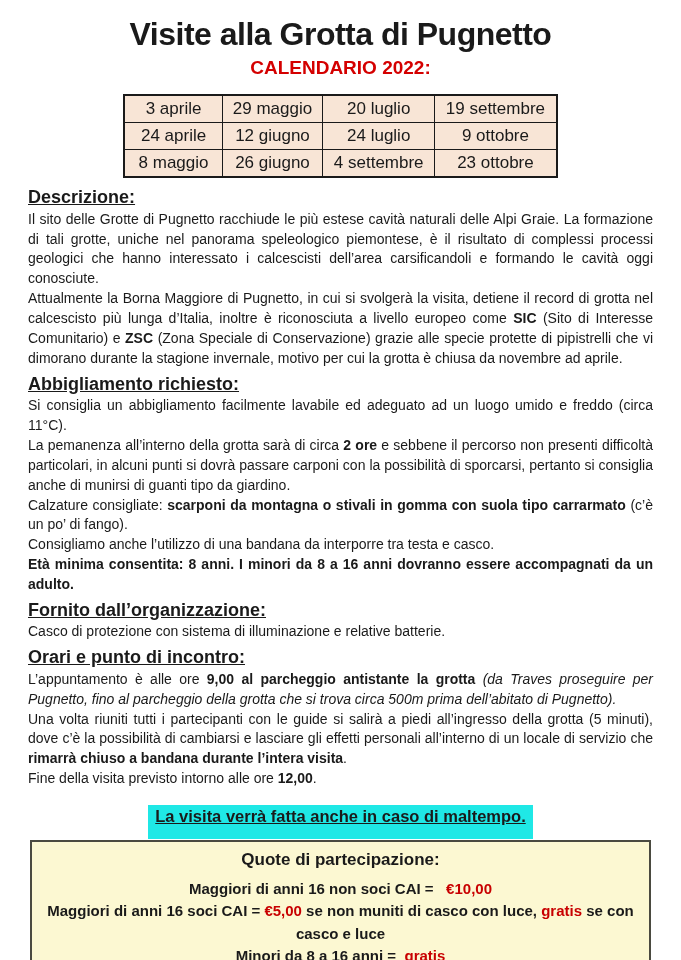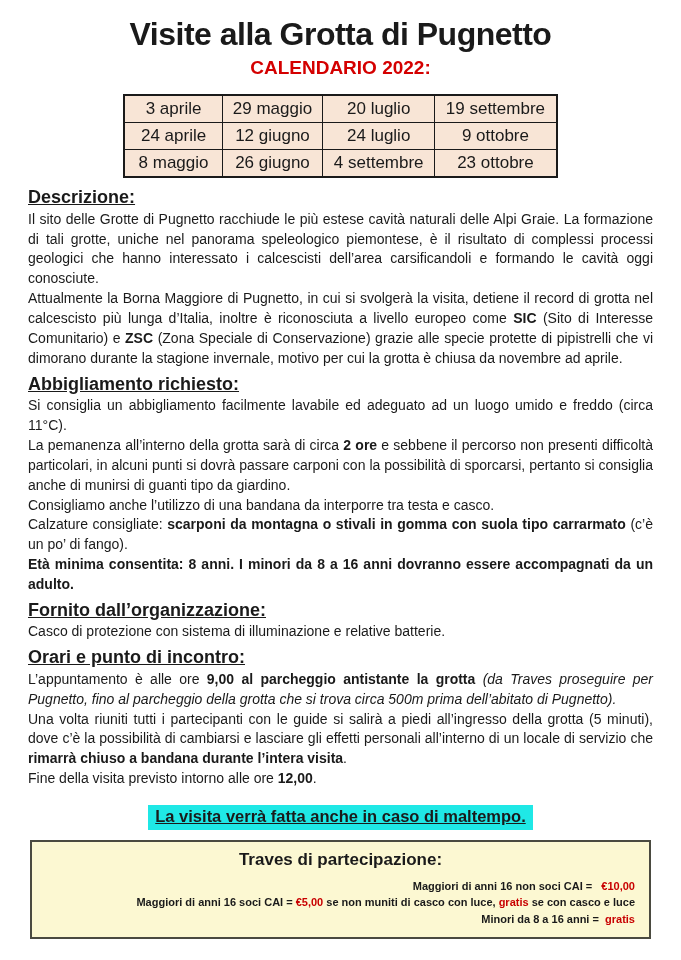--- a/index.html
+++ b/index.html
@@ -56,33 +56,33 @@
   }
   p.body{text-align:justify;}
   .b{font-weight:bold;}
   .i{font-style:italic;}
   .red{color:var(--price-red);}
 
   .cyan-line{text-align:center;margin:16px 0 12px 0;}
   .cyan-line .hl{
     background:var(--cyan-highlight);
     font-weight:800;font-size:16.5px;text-decoration:underline;
-    padding:2px 7px 5px 7px;
+    padding:2px 7px 14px 7px;
   }
 
   .quote-box{
     border:2px solid #4a4a40;
     background:var(--box-yellow);
     padding:6px 14px 10px 14px;
     margin:0 2px 14px 2px;
   }
   .quote-box .qb-title{
     text-align:center;font-weight:800;font-size:17px;margin-bottom:5px;
   }
-  .quote-box p{font-weight:bold;font-size:11px;line-height:1.5;text-align:right;}
+  .quote-box p{font-weight:bold;font-size:15px;line-height:1.5;text-align:center;}
 </style>
 </head>
 <body>
 
 <div class="page">
 
   <h1 class="title">Visite alla Grotta di Pugnetto</h1>
   <div class="subtitle">CALENDARIO 2022:</div>
 
   <table class="calendar">
@@ -111,41 +111,41 @@
   <div class="section">
     <h2 class="sec">Descrizione:</h2>
     <p class="body"><span>Il sito delle Grotte di Pugnetto racchiude le più estese cavità naturali delle Alpi Graie. La formazione di tali grotte, uniche nel panorama speleologico piemontese, è il risultato di complessi processi geologici che hanno interessato i calcescisti dell’area carsificandoli e formando le cavità oggi conosciute.</span></p>
     <p class="body"><span>Attualmente la Borna Maggiore di Pugnetto, in cui si svolgerà la visita, detiene il record di grotta nel calcescisto più lunga d’Italia, inoltre è riconosciuta a livello europeo come </span><span class="b">SIC</span><span> (Sito di Interesse Comunitario) e </span><span class="b">ZSC</span><span> (Zona Speciale di Conservazione) grazie alle specie protette di pipistrelli che vi dimorano durante la stagione invernale, motivo per cui la grotta è chiusa da novembre ad aprile.</span></p>
   </div>
 
   <div class="section">
     <h2 class="sec">Abbigliamento richiesto:</h2>
     <p class="body"><span>Si consiglia un abbigliamento facilmente lavabile ed adeguato ad un luogo umido e freddo (circa 11°C).</span></p>
     <p class="body"><span>La pemanenza all’interno della grotta sarà di circa </span><span class="b">2 ore</span><span> e sebbene il percorso non presenti difficoltà particolari, in alcuni punti si dovrà passare carponi con la possibilità di sporcarsi, pertanto si consiglia anche di munirsi di guanti tipo da giardino.</span></p>
+    <p class="body"><span>Calzature consigliate: </span><span class="b">scarponi da montagna o stivali in gomma con suola tipo carrarmato</span><span> (c’è un po’ di fango).</span></p>
     <p class="body"><span>Consigliamo anche l’utilizzo di una bandana da interporre tra testa e casco.</span></p>
-    <p class="body"><span>Calzature consigliate: </span><span class="b">scarponi da montagna o stivali in gomma con suola tipo carrarmato</span><span> (c’è un po’ di fango).</span></p>
     <p class="body"><span class="b">Età minima consentita: 8 anni. I minori da 8 a 16 anni dovranno essere accompagnati da un adulto.</span></p>
   </div>
 
   <div class="section">
     <h2 class="sec">Fornito dall’organizzazione:</h2>
     <p class="body"><span>Casco di protezione con sistema di illuminazione e relative batterie.</span></p>
   </div>
 
   <div class="section">
     <h2 class="sec">Orari e punto di incontro:</h2>
     <p class="body"><span>L’appuntamento è alle ore </span><span class="b">9,00 al parcheggio antistante la grotta</span><span> </span><span class="i">(da Traves proseguire per Pugnetto, fino al parcheggio della grotta che si trova circa 500m prima dell’abitato di Pugnetto).</span></p>
     <p class="body"><span>Una volta riuniti tutti i partecipanti con le guide si salirà a piedi all’ingresso della grotta (5 minuti), dove c’è la possibilità di cambiarsi e lasciare gli effetti personali all’interno di un locale di servizio che </span><span class="b">rimarrà chiuso a bandana durante l’intera visita</span><span>.</span></p>
     <p class="body"><span>Fine della visita previsto intorno alle ore </span><span class="b">12,00</span><span>.</span></p>
   </div>
 
   <div class="cyan-line">
     <span class="hl">La visita verrà fatta anche in caso di maltempo.</span>
   </div>
 
   <div class="quote-box">
-    <div class="qb-title">Traves di partecipazione:</div>
+    <div class="qb-title">Quote di partecipazione:</div>
     <p><span>Maggiori di anni 16 non soci CAI = &nbsp;&nbsp;</span><span class="red">€10,00</span></p>
     <p><span>Maggiori di anni 16 soci CAI = </span><span class="red">€5,00</span><span> se non muniti di casco con luce, </span><span class="red">gratis</span><span> se con casco e luce</span></p>
     <p><span>Minori da 8 a 16 anni = &nbsp;</span><span class="red">gratis</span></p>
   </div>
 
 </div>
 
 </body></html>

